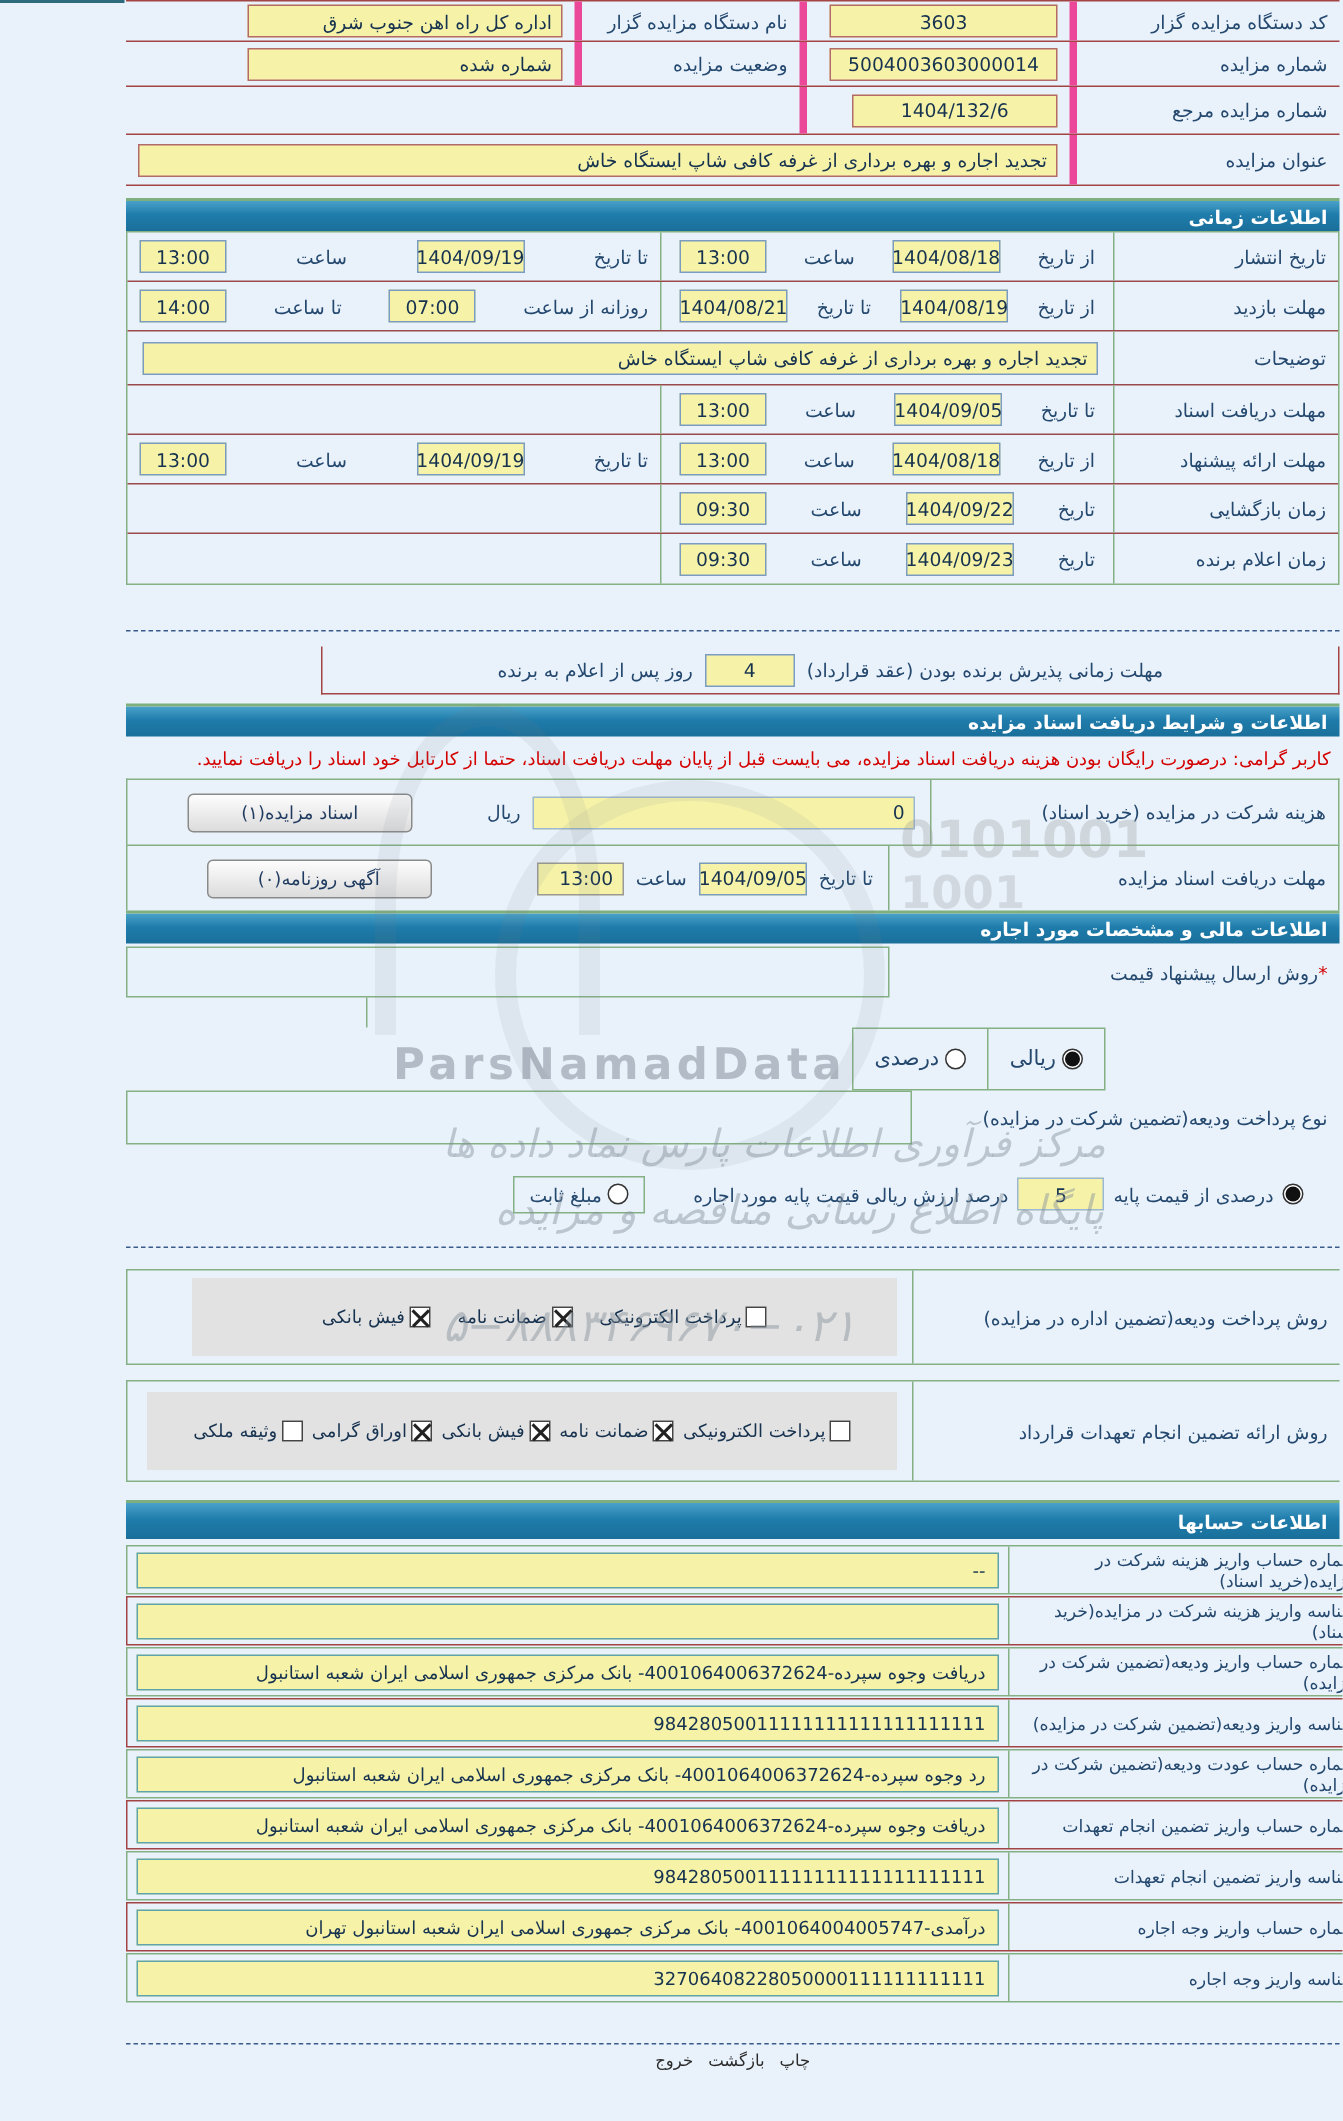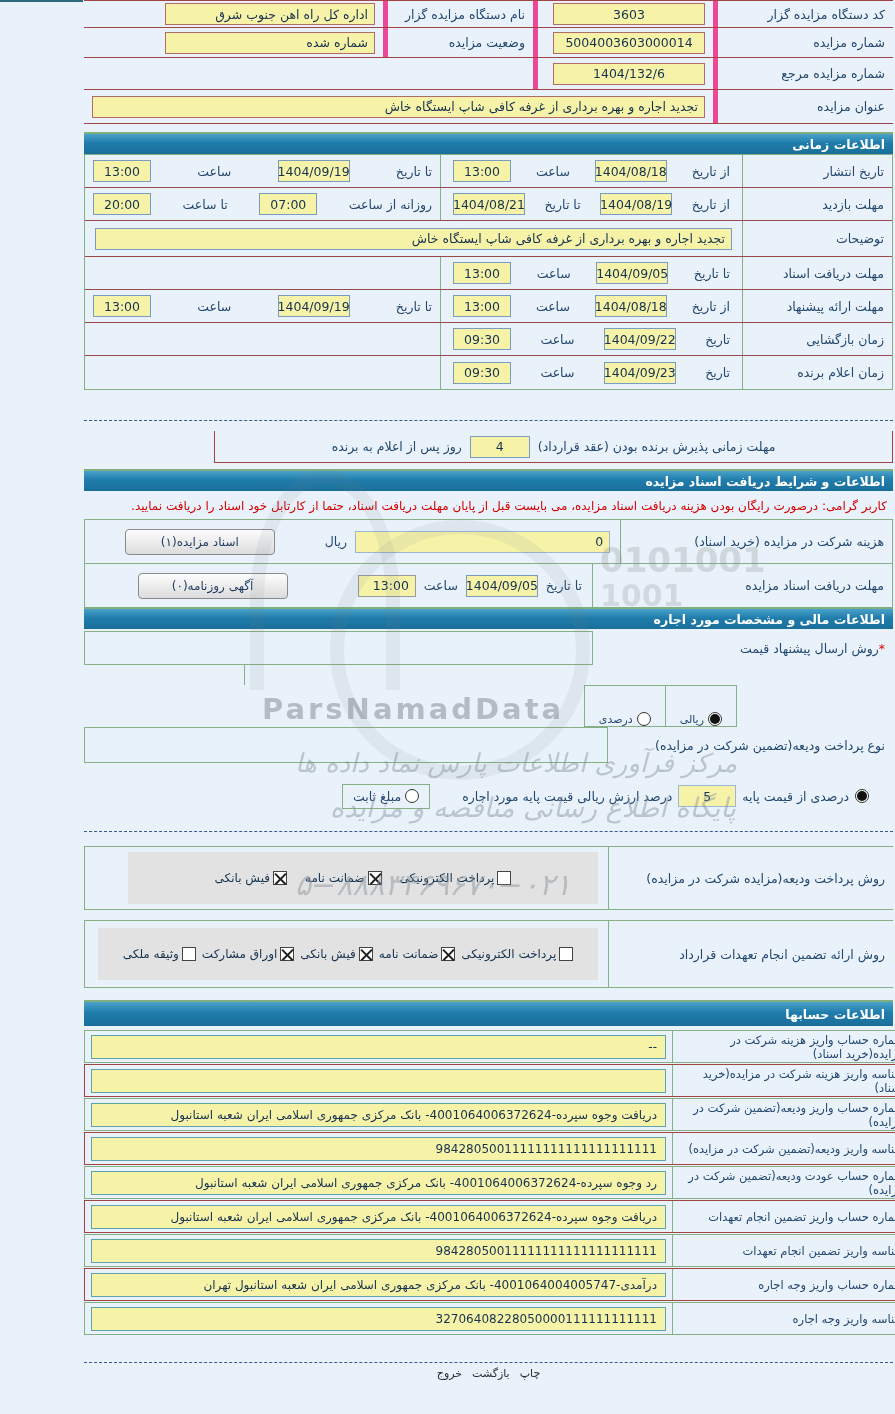--- a/index.html
+++ b/index.html
@@ -67,21 +67,21 @@
   }
 
   .f-row { display:flex; align-items:stretch; }
   .flbl { width:300px; padding:4px 8px; font-size:12.5px; display:flex; align-items:center; }
   .star { color:#d40000; }
   .fbox { flex:1; border:1px solid #84b084; background:#eefaee0a; min-height:30px; }
   .strip { height:20px; border-left:1px solid #84b084; margin-left:160px; }
 
   .radio-row { display:flex; justify-content:flex-start; padding-right:156px; height:42px; align-items:center; }
   .radio-cell { display:flex; border:1px solid #84b084; height:42px; }
-  .radio-opt { display:flex; align-items:flex-end; gap:4px; padding:0 14px; font-size:11px; }
+  .radio-opt { display:flex; align-items:center; gap:4px; padding:0 14px; font-size:14px; }
   .radio-opt + .radio-opt { border-right:1px solid #84b084; }
 
   .rb { width:14px; height:14px; border:1px solid #333; border-radius:50%; background:#fff; position:relative; flex:none; }
   .rb.on::after { content:""; position:absolute; inset:1px; background:#111; border-radius:50%; }
 
   .pct-row { display:flex; align-items:center; gap:6px; padding:6px 24px 6px 0; height:42px; }
   .pctbox { display:flex; align-items:center; gap:4px; border:1px solid #84b084; padding:4px 10px; margin-right:26px; font-size:12.5px; }
 
   .chk-row { display:flex; align-items:center; margin-top:8px; border:1px solid #84b084; border-right:none; }
   .chlbl { width:285px; padding:0 8px; font-size:12.5px; border-left:1px solid #84b084; align-self:stretch; display:flex; align-items:center; }
@@ -150,21 +150,21 @@
           </div>
         <div class="tcell" style="flex:1">
             <div class="inp" style="width:210px">شماره شده</div>
           </div>
       </div>
       <div class="t-row" style="height:32px">
         <div class="tcell vgreen" style="width:180px">
             <span class="lblTxt">شماره مزایده مرجع</span>
           </div>
         <div class="tcell vgreen" style="width:180px">
-            <div class="inp" style="width:152px;justify-content:center">1404/132/6</div>
+            <div class="inp" style="width:137px;justify-content:center">1404/132/6</div>
           </div>
         <div class="tcell" style="flex:1"></div>
       </div>
       <div class="t-row" style="height:34px">
         <div class="tcell vgreen" style="width:180px">
             <span class="lblTxt">عنوان مزایده</span>
           </div>
         <div class="tcell" style="flex:1">
             <div class="inp" style="flex:1">تجدید اجاره و بهره برداری از غرفه کافی شاپ ایستگاه خاش</div>
           </div>
@@ -195,21 +195,21 @@
         <div class="thalf">
           <span class="sub">از تاریخ</span>
           <div class="inp blue dateInp">1404/08/19</div>
           <span class="sub">تا تاریخ</span>
           <div class="inp blue dateInp">1404/08/21</div>
         </div>
         <div class="thalf2">
           <span class="sub">روزانه از ساعت</span>
           <div class="inp blue timeInp">07:00</div>
           <span class="sub">تا ساعت</span>
-          <div class="inp blue timeInp">20:00</div>
+          <div class="inp blue timeInp">14:00</div>
         </div>
       </div>
       <div class="time-row" style="height:36px">
         <div class="tlbl">توضیحات</div>
         <div class="thalf" style="padding:4px 10px">
             <div class="inp" style="flex:1;border-color:#7a9cc0">تجدید اجاره و بهره برداری از غرفه کافی شاپ ایستگاه خاش</div>
           </div>
       </div>
       <div class="time-row">
         <div class="tlbl">مهلت دریافت اسناد</div>
@@ -337,21 +337,21 @@
         <span class="rb"></span>
         <span>مبلغ ثابت</span>
       </div>
     </div>
 
     <div style="height:14px"></div>
     <div class="dashed"></div>
     <div style="height:6px"></div>
 
     <div class="chk-row" style="height:64px">
-      <div class="chlbl">روش پرداخت ودیعه(مزایده شرکت در مزایده)</div>
+      <div class="chlbl">روش پرداخت ودیعه(تضمین اداره در مزایده)</div>
       <div class="graywrap">
         <div class="graybox" style="width:470px">
           <div class="cbitem">
             <span class="cb"></span>
             <span>پرداخت الکترونیکی</span>
           </div>
           <div class="cbitem">
             <span class="cb on"></span>
             <span>ضمانت نامه</span>
           </div>
@@ -374,21 +374,21 @@
           <div class="cbitem">
             <span class="cb on"></span>
             <span>ضمانت نامه</span>
           </div>
           <div class="cbitem">
             <span class="cb on"></span>
             <span>فیش بانکی</span>
           </div>
           <div class="cbitem">
             <span class="cb on"></span>
-            <span>اوراق مشارکت</span>
+            <span>اوراق گرامی</span>
           </div>
           <div class="cbitem">
             <span class="cb"></span>
             <span>وثیقه ملکی</span>
           </div>
         </div>
       </div>
     </div>
 
     <div style="height:12px"></div>

